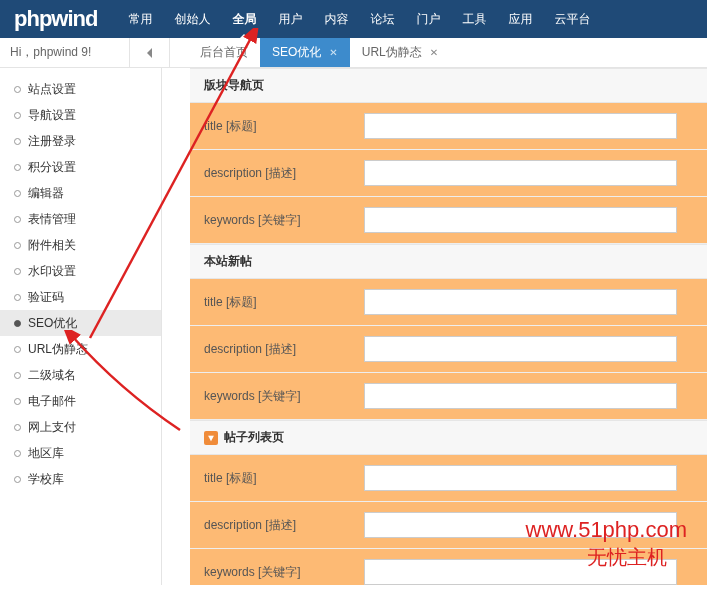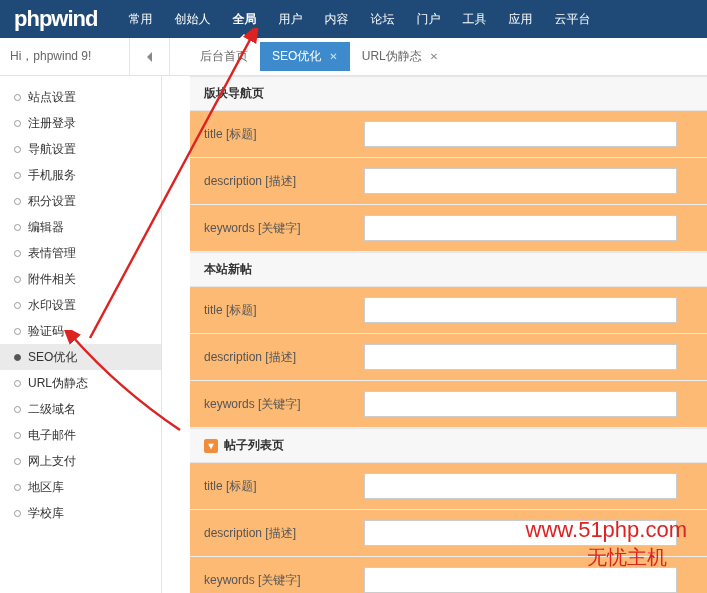--- a/index.html
+++ b/index.html
@@ -5,21 +5,21 @@
 * { margin: 0; padding: 0; box-sizing: border-box; font-family: "Microsoft YaHei", Arial, sans-serif; font-size: 12px; }
 body { background: #fff; width: 707px; height: 593px; overflow: hidden; position: relative; }
 
 .topbar { background: #1f4a77; height: 38px; display: flex; align-items: center; padding-left: 14px; }
 .logo { color: #fff; font-size: 22px; font-weight: bold; letter-spacing: -1px; margin-right: 20px; }
 .topnav { display: flex; height: 100%; }
 .topnav-item { color: #ffffff; padding: 0 11px; display: flex; align-items: center; cursor: pointer; position: relative; }
 .topnav-item.active { color: #fff; font-weight: bold; }
 .topnav-item.active::after { content: ""; position: absolute; bottom: -1px; left: 50%; transform: translateX(-50%); border: 5px solid transparent; border-bottom-color: #fff; }
 
-.secondbar { height: 38px; border-bottom: 1px solid #e4e4e4; display: flex; align-items: stretch; }
+.secondbar { height: 30px; border-bottom: 1px solid #e4e4e4; display: flex; align-items: stretch; }
 .greet-box { width: 130px; border-right: 1px solid #e4e4e4; display: flex; align-items: center; padding-left: 10px; color: #666; overflow: hidden; white-space: nowrap; }
 .back-icon-box { width: 40px; border-right: 1px solid #e4e4e4; display: flex; align-items: center; justify-content: center; cursor: pointer; }
 .tabs { display: flex; align-items: center; padding-left: 18px; gap: 0; }
 .tab { padding: 6px 12px; color: #666; cursor: pointer; display: flex; align-items: center; gap: 8px; }
 .tab.active { background: #3d8bcc; color: #fff; }
 .tab-close { color: #888; font-size: 10px; cursor: pointer; }
 .tab.active .tab-close { color: #cde3f4; }
 
 .main { display: flex; height: calc(100% - 76px); gap: 28px; }
 .sidebar { width: 162px; border-right: 1px solid #e4e4e4; padding-top: 8px; overflow-y: auto; }
@@ -79,23 +79,22 @@
       <div class="tab">
         <span>URL伪静态</span>
         <span class="tab-close">✕</span>
       </div>
     </div>
 </div>
 
 <div class="main">
   <div class="sidebar" id="sidebar">
       <div class="side-item">站点设置</div>
+      <div class="side-item">导航设置</div>
       <div class="side-item">注册登录</div>
-      <div class="side-item">导航设置</div>
-      <div class="side-item">手机服务</div>
       <div class="side-item">积分设置</div>
       <div class="side-item">编辑器</div>
       <div class="side-item">表情管理</div>
       <div class="side-item">附件相关</div>
       <div class="side-item">水印设置</div>
       <div class="side-item">验证码</div>
       <div class="side-item active">SEO优化</div>
       <div class="side-item">URL伪静态</div>
       <div class="side-item">二级域名</div>
       <div class="side-item">电子邮件</div>

